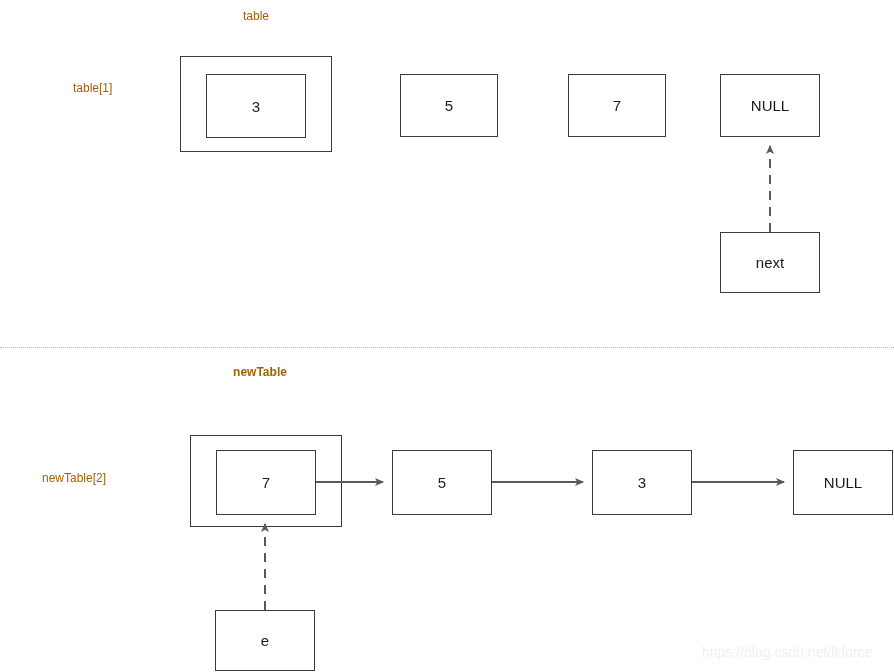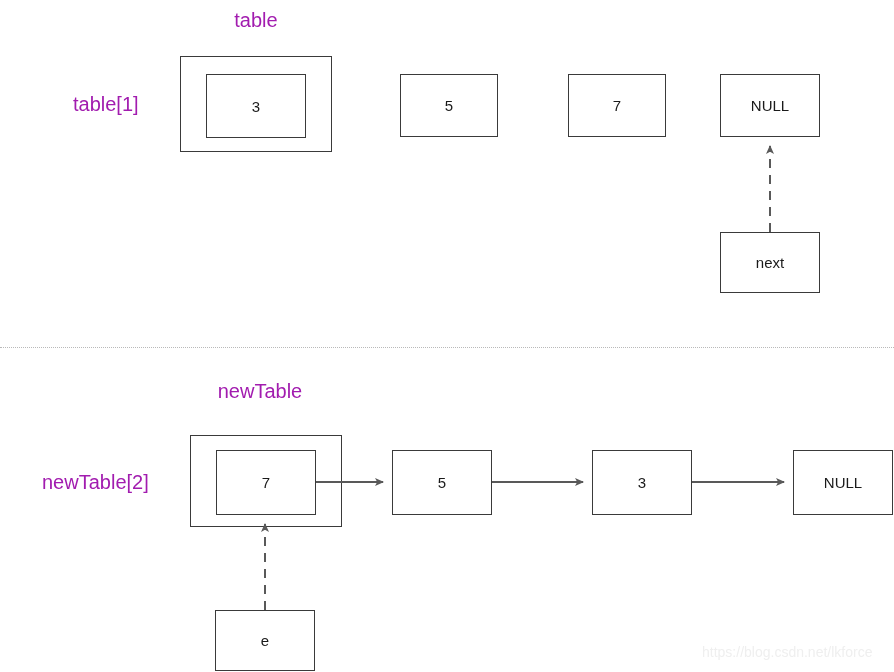--- a/index.html
+++ b/index.html
@@ -35,22 +35,22 @@
     line-height: 1;
     z-index: 3;
   }
   .box.outer {
     background: #ffffff;
     z-index: 2;
   }
   
   .label {
     position: absolute;
-    font-size: 20px;
-    color: #a21caf;
+    font-size: 12px;
+    color: #a16207;
     white-space: nowrap;
     line-height: 1;
     z-index: 4;
   }
   .label.center {
     text-align: center;
   }
   
   .divider {
     position: absolute;
@@ -79,37 +79,37 @@
     line-height: 1;
   }
 </style>
 </head>
 <body>
 
 <div class="canvas">
 
   <div class="label center" style="left:180px; top:10px; width:152px;">table</div>
 
-  <div class="label" style="left:73px; top:94px;">table[1]</div>
+  <div class="label" style="left:73px; top:82px;">table[1]</div>
 
   <div class="box outer" style="left:180px; top:56px; width:152px; height:96px;"></div>
 
   <div class="box" style="left:206px; top:74px; width:100px; height:64px;">3</div>
 
   <div class="box" style="left:400px; top:74px; width:98px; height:63px;">5</div>
 
   <div class="box" style="left:568px; top:74px; width:98px; height:63px;">7</div>
 
   <div class="box" style="left:720px; top:74px; width:100px; height:63px;">NULL</div>
 
   <div class="box" style="left:720px; top:232px; width:100px; height:61px;">next</div>
 
   <div class="divider" style="top:347px;"></div>
 
-  <div class="label center" style="left:184px; top:381px; width:152px;">newTable</div>
+  <div class="label center" style="left:184px; top:366px; width:152px;font-weight:bold;">newTable</div>
 
   <div class="label" style="left:42px; top:472px;">newTable[2]</div>
 
   <div class="box outer" style="left:190px; top:435px; width:152px; height:92px;"></div>
 
   <div class="box" style="left:216px; top:450px; width:100px; height:65px;">7</div>
 
   <div class="box" style="left:392px; top:450px; width:100px; height:65px;">5</div>
 
   <div class="box" style="left:592px; top:450px; width:100px; height:65px;">3</div>

